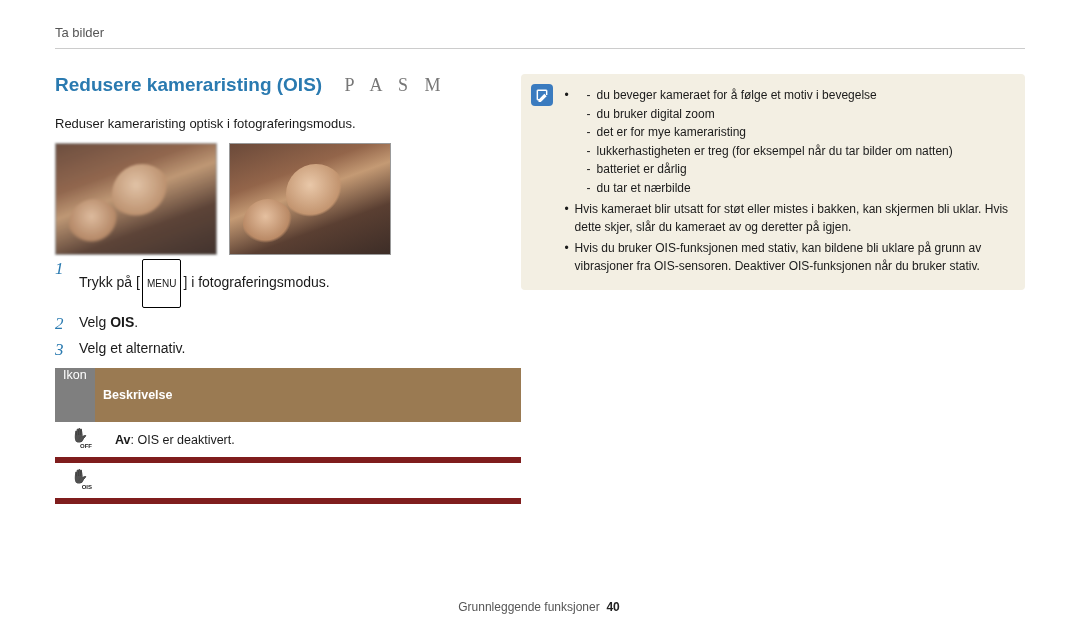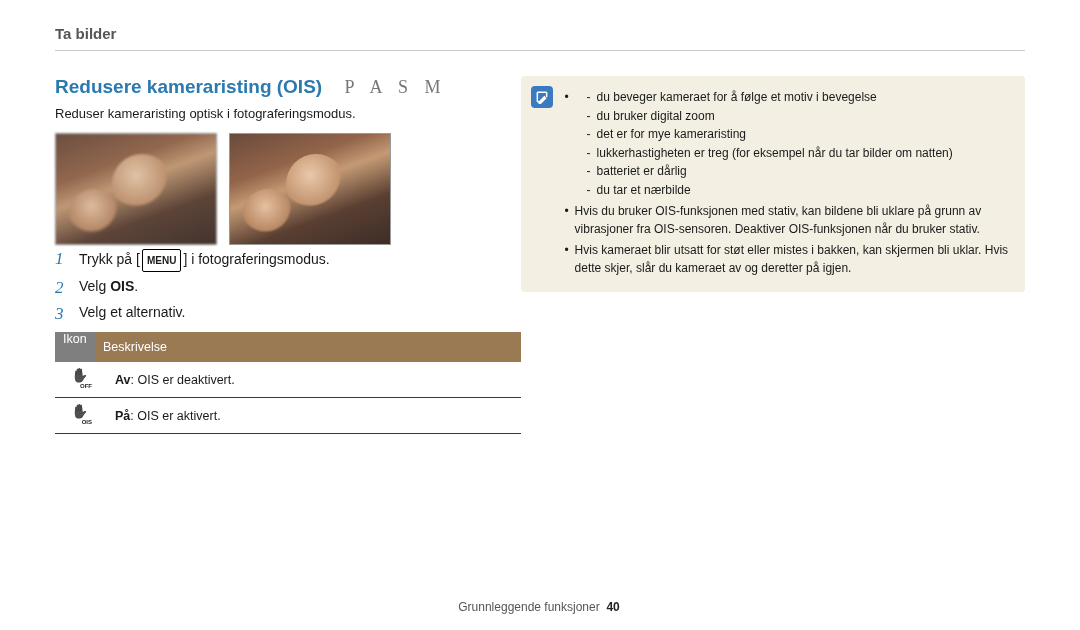--- a/index.html
+++ b/index.html
@@ -6,24 +6,24 @@
   body {
     width: 1080px;
     height: 630px;
     background: #ffffff;
     font-family: Arial, Helvetica, sans-serif;
     color: #1a1a1a;
     position: relative;
     padding: 25px 55px 20px 55px;
   }
   .breadcrumb {
-    font-size: 15px;
+    font-size: 13px;
     color: #555;
     margin-bottom: 8px;
-    font-weight: 700;
+    font-weight: 400;
   }
   .divider {
     border: none;
     border-top: 1px solid #ccc;
     margin-bottom: 25px;
   }
   .columns {
     display: flex;
   }
   .left-col { width: 48%; }
@@ -38,21 +38,21 @@
     display: inline;
     color: #777;
     font-size: 18px;
     letter-spacing: 6px;
     margin-left: 18px;
     font-weight: 400;
     font-family: Georgia, serif;
   }
   .subheading {
     font-size: 13px;
-    margin-top: 8px;
+    margin-top: 20px;
     margin-bottom: 12px;
   }
   .image-row {
     display: flex;
     gap: 12px;
     margin-bottom: 4px;
   }
   .sample-img {
     width: 162px;
     height: 112px;
@@ -105,43 +105,43 @@
     font-family: Georgia, serif;
     font-style: italic;
     color: #2a7ab0;
     font-size: 17px;
     width: 14px;
   }
   .menu-chip {
     display: inline-block;
     border: 1px solid #000;
     font-size: 10px;
-    font-weight: bold;
-    padding: 4px 4px;
+    font-weight: normal;
+    padding: 17px 4px;
     line-height: 13px;
     border-radius: 2px;
     vertical-align: middle;
     margin: 0 2px;
   }
   .table-wrap {
     margin-top: 8px;
     width: 100%;
     border-collapse: collapse;
     font-size: 12.5px;
   }
   .table-head {
     display: flex;
     background: #9a7a52;
     color: #fff;
   }
   .th-ikon { width: 40px; padding: 0 8px; background:#7f7f7f; }
-  .th-desc { flex: 1; padding: 8px 8px; font-weight:normal; }
+  .th-desc { flex: 1; padding: 20px 8px; font-weight:bold; }
   .table-row {
     display: flex;
-    border-bottom: 1px solid #7f1d1d;
+    border-bottom: 6px solid #7f1d1d;
     align-items: center;
   }
   .td-ikon { width: 52px; padding: 6px 8px; text-align: center; }
   .td-desc { flex: 1; padding: 6px 8px; }
   .ois-icon {
     display:inline-block;
     width:20px; height:20px;
     position:relative;
   }
   .ois-icon::before {
@@ -240,23 +240,20 @@
         <div class="td-ikon">
           <span class="ois-icon"><span class="ois-sub">OFF</span></span>
         </div>
         <div class="td-desc">
           <b>Av</b><span>: OIS er deaktivert.</span>
         </div>
       </div>
       <div class="table-row">
         <div class="td-ikon">
           <span class="ois-icon"><span class="ois-sub">OIS</span></span>
-        </div>
-        <div class="td-desc">
-          <b>På</b><span>: OIS er aktivert.</span>
         </div>
       </div>
     </div>
   </div>
 
   <div class="right-col">
     <div class="note-box">
       <div class="note-icon">
         <svg viewBox="0 0 24 24">
             <path d="M4 4 L20 4 M4 4 L4 20 M4 20 L12 20 M20 4 L20 12" stroke="#fff" stroke-width="2.5" fill="none"></path>
@@ -267,22 +264,22 @@
         <li>
           <ul class="sub-list">
             <li>du beveger kameraet for å følge et motiv i bevegelse</li>
             <li>du bruker digital zoom</li>
             <li>det er for mye kameraristing</li>
             <li>lukkerhastigheten er treg (for eksempel når du tar bilder om natten)</li>
             <li>batteriet er dårlig</li>
             <li>du tar et nærbilde</li>
           </ul>
         </li>
+        <li>Hvis kameraet blir utsatt for støt eller mistes i bakken, kan skjermen bli uklar. Hvis dette skjer, slår du kameraet av og deretter på igjen.</li>
         <li>Hvis du bruker OIS-funksjonen med stativ, kan bildene bli uklare på grunn av vibrasjoner fra OIS-sensoren. Deaktiver OIS-funksjonen når du bruker stativ.</li>
-        <li>Hvis kameraet blir utsatt for støt eller mistes i bakken, kan skjermen bli uklar. Hvis dette skjer, slår du kameraet av og deretter på igjen.</li>
       </ul>
     </div>
   </div>
 </div>
 
 <div class="footer">
   <span>Grunnleggende funksjoner</span>&nbsp;&nbsp;<span class="pnum">40</span>
 </div>
 
 </body></html>

